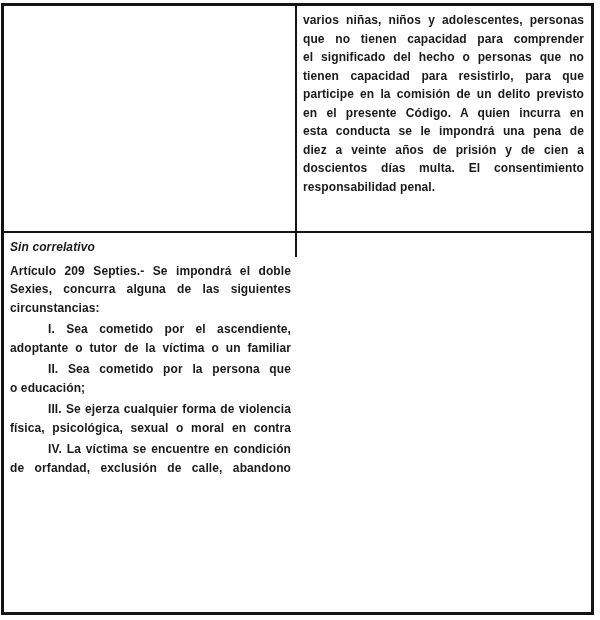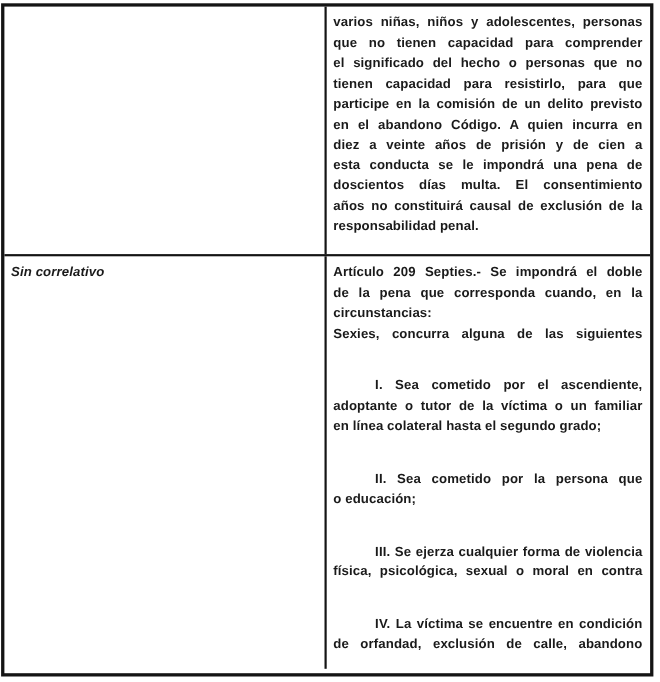--- a/index.html
+++ b/index.html
@@ -16,78 +16,75 @@
   }
   .page { position: relative; width: 600px; height: 620px; background: var(--bg-color); }
   .doc-table {
     position: absolute; left: 1px; top: 3px;
     width: 593px; height: 612px;
     border: 3px solid var(--border-color);
     background: var(--bg-color);
   }
   .t-row { display: flex; width: 100%; }
   .t-row.row-1 { height: 227px; border-bottom: 2px solid var(--border-color); }
-  .t-row.row-2 { height: 375px; }
+  .t-row.row-2 { height: 375px; flex-direction: column; }
   .t-cell {
     color: var(--text-color);
     font-size: 12px;
     font-weight: 700;
     line-height: 18.5px;
     letter-spacing: 0.1px;
     overflow: hidden;
   }
   .t-cell.c-left  { width: 293px; border-right: 2px solid var(--border-color); padding: 5px 6px 0 6px; }
   .t-cell.c-right { width: 292px; padding: 5px 5px 0 6px; }
-  .para { margin-top: 29px; }
+  .para { margin-top: 3px; }
   .para:first-child { margin-top: 0; }
   .para.italic { font-style: italic; }
   .line { text-align: justify; text-align-last: justify; white-space: normal; }
   .line.last { text-align: right; text-align-last: left; }
   .line.indent { text-indent: 38px; }
 </style>
 </head>
 <body>
 
 <div class="page">
   <div class="doc-table">
     <div class="t-row row-1">
       <div class="t-cell c-left"></div>
       <div class="t-cell c-right">
           <div class="para">
             <div class="line">varios niñas, niños y adolescentes, personas</div>
             <div class="line">que no tienen capacidad para comprender</div>
             <div class="line">el significado del hecho o personas que no</div>
             <div class="line">tienen capacidad para resistirlo, para que</div>
             <div class="line">participe en la comisión de un delito previsto</div>
-            <div class="line">en el abandono Código. A quien incurra en</div>
+            <div class="line">en el presente Código. A quien incurra en</div>
+            <div class="line">esta conducta se le impondrá una pena de</div>
             <div class="line">diez a veinte años de prisión y de cien a</div>
-            <div class="line">esta conducta se le impondrá una pena de</div>
             <div class="line">doscientos días multa. El consentimiento</div>
-            <div class="line">años no constituirá causal de exclusión de la</div>
             <div class="line last">responsabilidad penal.</div>
           </div>
         </div>
     </div>
     <div class="t-row row-2">
       <div class="t-cell c-left">
           <div class="para italic">
             <div class="line last">Sin correlativo</div>
           </div>
         </div>
       <div class="t-cell c-right">
           <div class="para">
             <div class="line">Artículo 209 Septies.- Se impondrá el doble</div>
-            <div class="line">de la pena que corresponda cuando, en la</div>
+            <div class="line">Sexies, concurra alguna de las siguientes</div>
             <div class="line last">circunstancias:</div>
-            <div class="line">Sexies, concurra alguna de las siguientes</div>
           </div>
           <div class="para">
             <div class="line indent">I. Sea cometido por el ascendiente,</div>
             <div class="line">adoptante o tutor de la víctima o un familiar</div>
-            <div class="line last">en línea colateral hasta el segundo grado;</div>
           </div>
           <div class="para">
             <div class="line indent">II. Sea cometido por la persona que</div>
             <div class="line last">o educación;</div>
           </div>
           <div class="para">
             <div class="line indent">III. Se ejerza cualquier forma de violencia</div>
             <div class="line">física, psicológica, sexual o moral en contra</div>
           </div>
           <div class="para">

